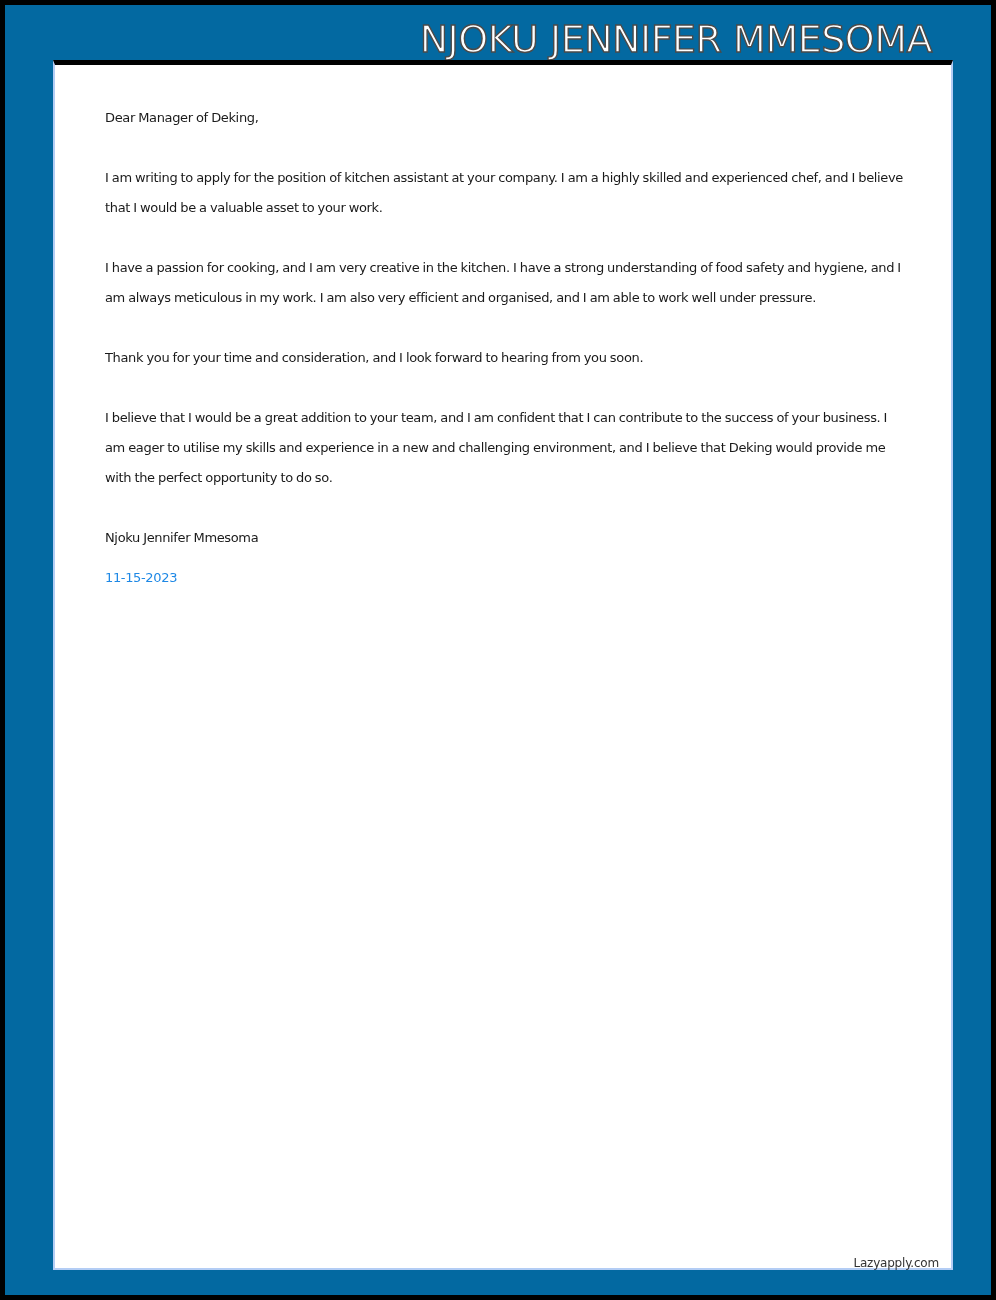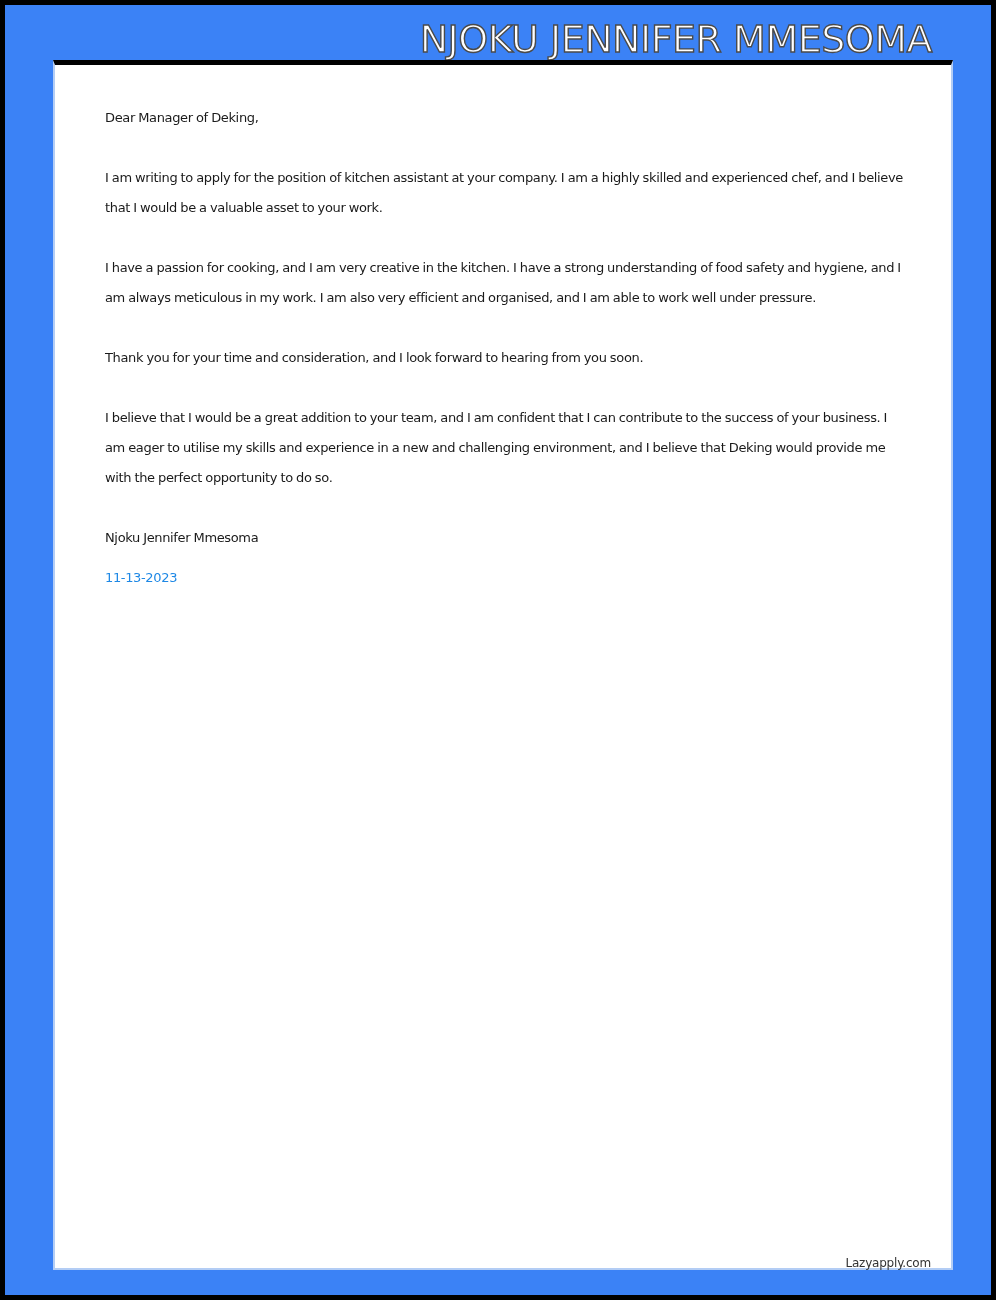--- a/index.html
+++ b/index.html
@@ -13,21 +13,21 @@
       overflow: hidden;
       background: #000;
       font-family: "DejaVu Sans", sans-serif;
     }
     .frame {
       position: absolute;
       left: 5px;
       top: 5px;
       width: 986px;
       height: 1290px;
-      background: #3b82f6;
+      background: #0369a1;
     }
     .title {
       position: absolute;
       right: 59px;
       top: 12px;
       font-family: "DejaVu Sans", sans-serif;
       font-size: 38px;
       line-height: 44px;
       letter-spacing: -0.5px;
       color: #ffffff;
@@ -65,21 +65,21 @@
     }
     .letter p.sig-name {
       margin-bottom: 10px;
     }
     .letter .date {
       color: #1e88e5;
       margin: 0;
     }
     .footer {
       position: absolute;
-      right: 20px;
+      right: 12px;
       bottom: -2px;
       font-family: "DejaVu Sans", sans-serif;
       font-size: 12px;
       color: #333;
       letter-spacing: -0.2px;
     }
   </style>
 </head>
 <body>
 
@@ -87,18 +87,18 @@
   <h1 class="title">NJOKU JENNIFER MMESOMA</h1>
 
   <div class="paper">
     <div class="letter">
       <p>Dear Manager of Deking,</p>
       <p>I am writing to apply for the position of kitchen assistant at your company. I am a highly skilled and experienced chef, and I believe that I would be a valuable asset to your work.</p>
       <p>I have a passion for cooking, and I am very creative in the kitchen. I have a strong understanding of food safety and hygiene, and I am always meticulous in my work. I am also very efficient and organised, and I am able to work well under pressure.</p>
       <p>Thank you for your time and consideration, and I look forward to hearing from you soon.</p>
       <p>I believe that I would be a great addition to your team, and I am confident that I can contribute to the success of your business. I am eager to utilise my skills and experience in a new and challenging environment, and I believe that Deking would provide me with the perfect opportunity to do so.</p>
       <p class="sig-name">Njoku Jennifer Mmesoma</p>
-      <p class="date">11-13-2023</p>
+      <p class="date">11-15-2023</p>
     </div>
 
     <div class="footer">Lazyapply.com</div>
   </div>
 </div>
 
 </body></html>

